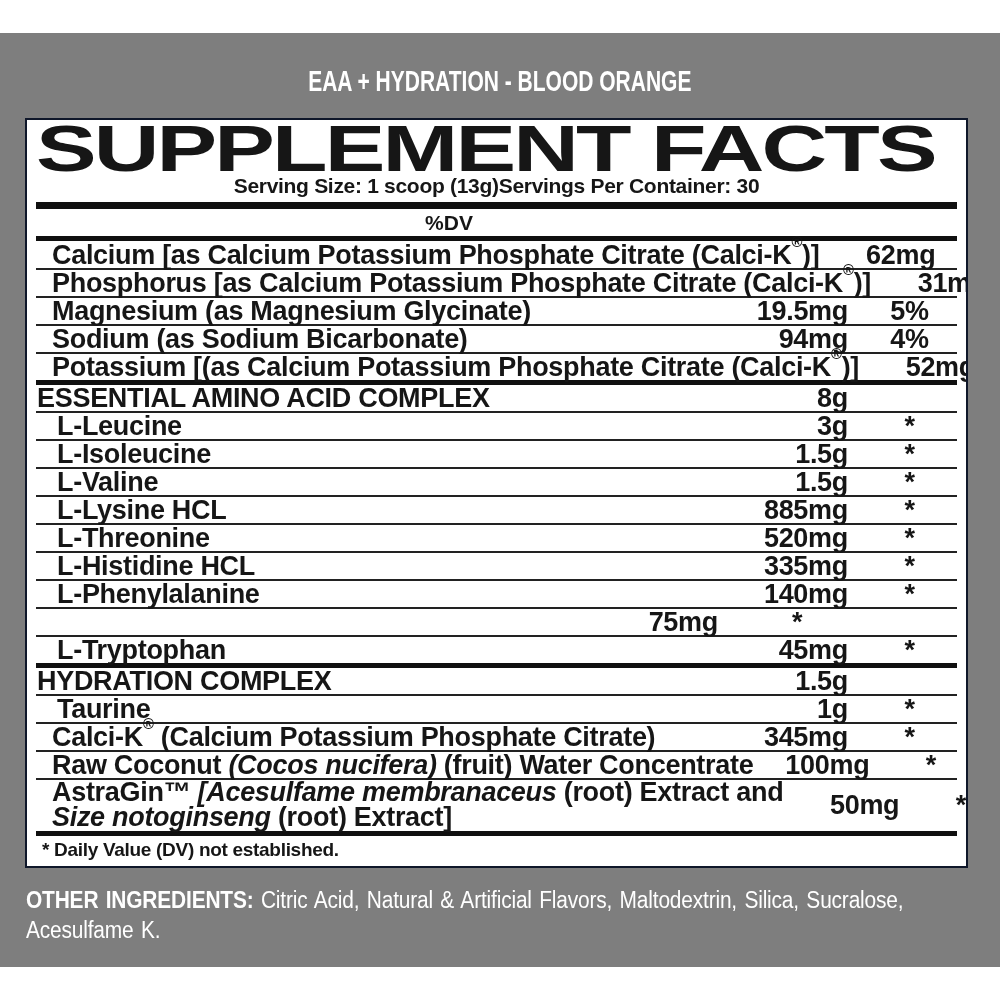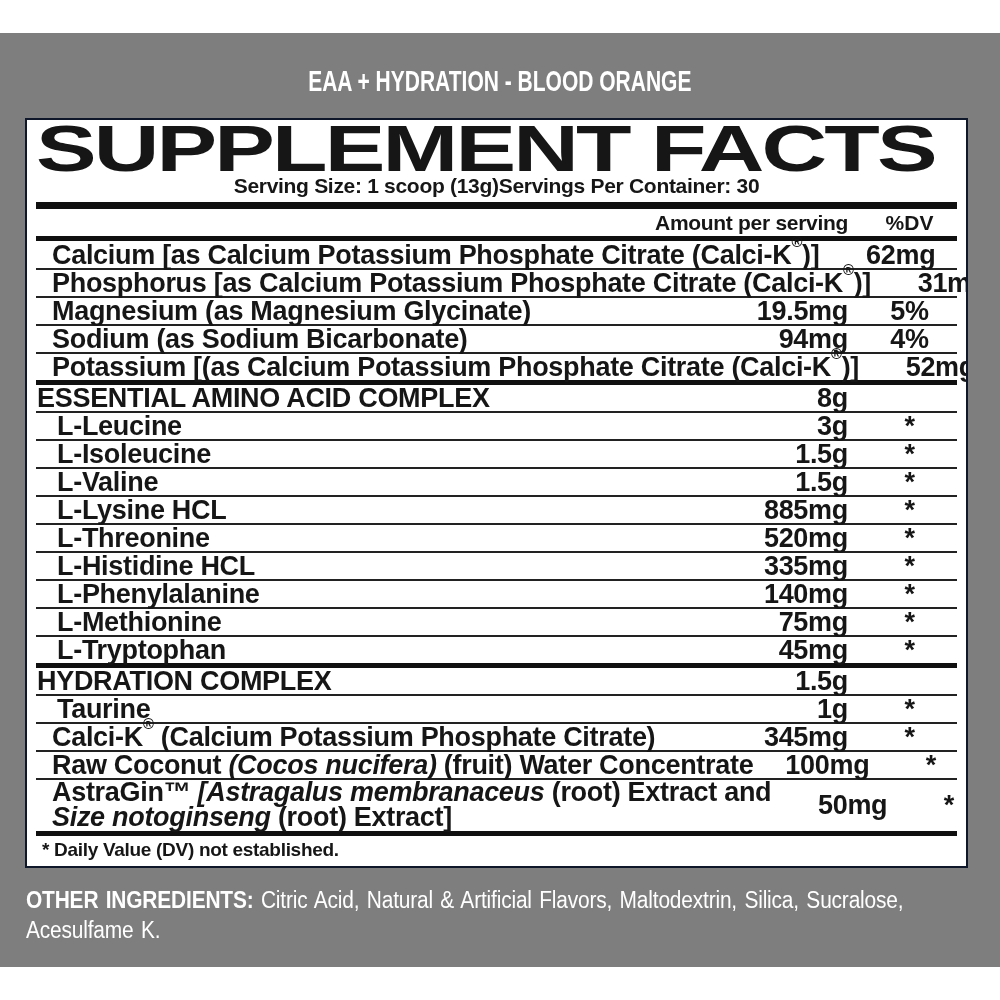--- a/index.html
+++ b/index.html
@@ -55,21 +55,20 @@
     <div class="panel">
       <h1 class="sf-title">
         <span>SUPPLEMENT FACTS</span>
       </h1>
       <div class="serving-row">
         <span>Serving Size: 1 scoop (13g)</span>
         <span>Servings Per Container: 30</span>
       </div>
       <div class="bar b7"></div>
       <div class="colhead">
-        <span class="amount-h">Amount per serving</span>
         <span class="dv-h">%DV</span>
       </div>
       <div class="bar b5"></div>
       <div id="rows">
           <div class="row ind1">
             <span class="name"><span>Calcium [as Calcium Potassium Phosphate Citrate (Calci-K</span><sup>®</sup><span>)]</span></span>
             <span class="amount">62mg</span>
             <span class="dv">6%</span>
           </div>
           <div class="sep-thin"></div>
@@ -139,21 +138,20 @@
             <span class="dv">*</span>
           </div>
           <div class="sep-thin"></div>
           <div class="row ind2">
             <span class="name"><span>L-Phenylalanine</span></span>
             <span class="amount">140mg</span>
             <span class="dv">*</span>
           </div>
           <div class="sep-thin"></div>
           <div class="row ind2">
-            <span class="name"><span>L-Methionine</span></span>
             <span class="amount">75mg</span>
             <span class="dv">*</span>
           </div>
           <div class="sep-thin"></div>
           <div class="row ind2">
             <span class="name"><span>L-Tryptophan</span></span>
             <span class="amount">45mg</span>
             <span class="dv">*</span>
           </div>
           <div class="sep-thick"></div>
@@ -175,21 +173,21 @@
             <span class="dv">*</span>
           </div>
           <div class="sep-thin"></div>
           <div class="row ind1">
             <span class="name"><span>Raw Coconut </span><i>(Cocos nucifera)</i><span> (fruit) Water Concentrate</span></span>
             <span class="amount">100mg</span>
             <span class="dv">*</span>
           </div>
           <div class="sep-thin"></div>
           <div class="row ind1">
-            <span class="name"><span>AstraGin™ </span><i>[Astragalus membranaceus</i><span> (root) Extract and</span><br><i>Size notoginseng</i><span> (root) Extract]</span></span>
+            <span class="name"><span>AstraGin™ </span><i>[Acesulfame membranaceus</i><span> (root) Extract and</span><br><i>Size notoginseng</i><span> (root) Extract]</span></span>
             <span class="amount">50mg</span>
             <span class="dv">*</span>
           </div>
         </div>
       <div class="bar b5"></div>
       <div class="footnote">* Daily Value (DV) not established.</div>
     </div>
     <p class="other"><b>OTHER INGREDIENTS:</b><span> Citric Acid, Natural &amp; Artificial Flavors, Maltodextrin, Silica, Sucralose, Acesulfame K.</span></p>
   </div>
 </div>

